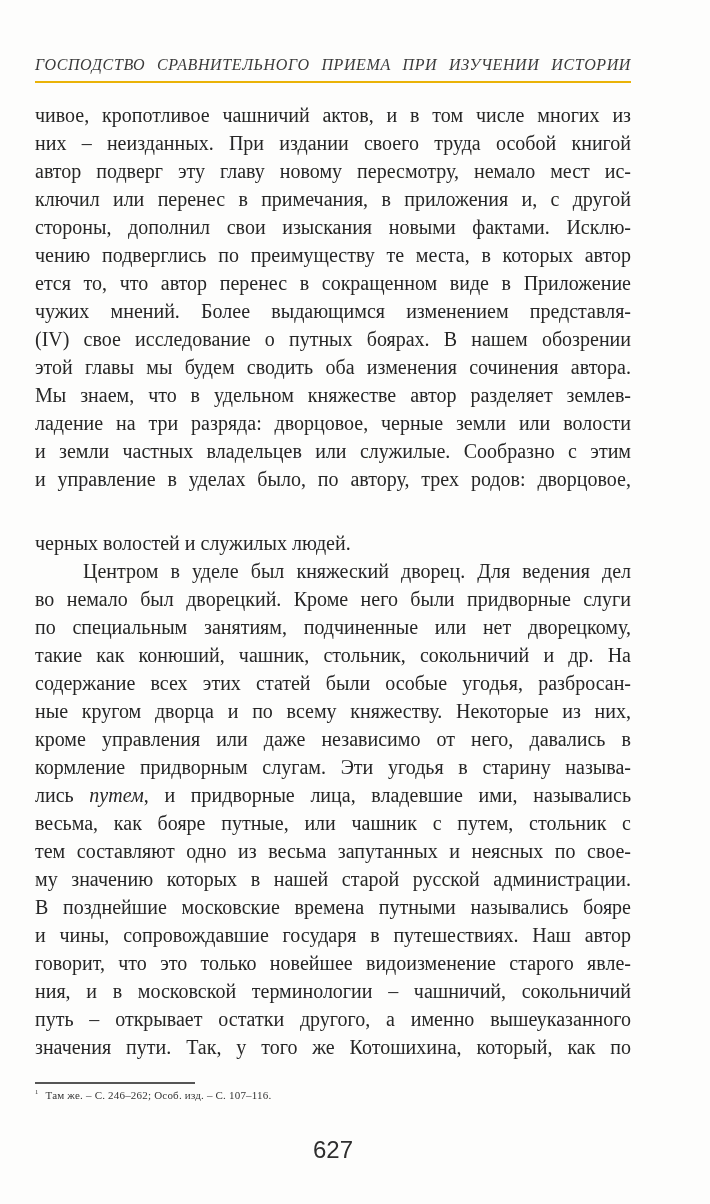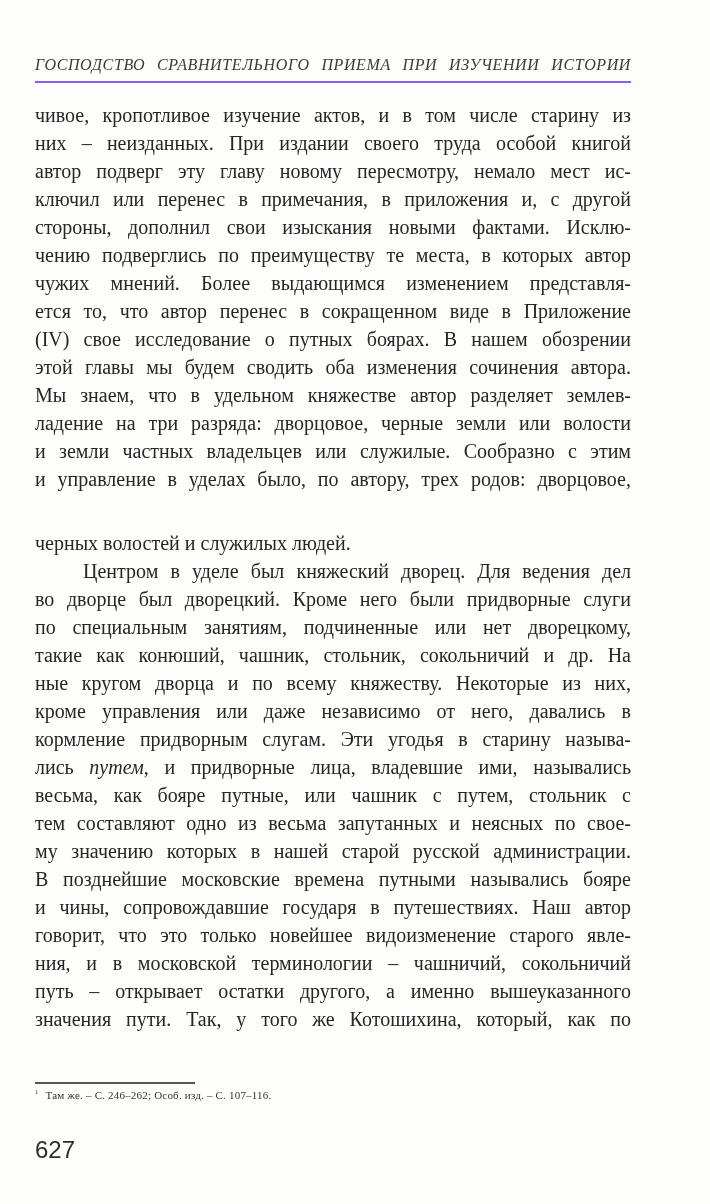--- a/index.html
+++ b/index.html
@@ -13,21 +13,21 @@
   .running-head {
     position: absolute;
     left: 35px;
     top: 56px;
     width: 596px;
     font-family: "Liberation Serif", "DejaVu Serif", serif;
     font-style: italic;
     font-size: 16px;
     letter-spacing: 0.6px;
     color: #3a3a3a;
-    border-bottom: 2px solid #8b5cf6;
+    border-bottom: 2px solid #eab308;
     padding-bottom: 7px;
     text-align: justify;
     text-align-last: justify;
     white-space: nowrap;
   }
   .body-text {
     position: absolute;
     left: 35px;
     top: 101px;
     width: 596px;
@@ -64,56 +64,57 @@
     border-top: 2px solid #555555;
     margin-bottom: 5px;
   }
   .footnote-text { letter-spacing: 0.2px; }
   .footnote-text sup { margin-right: 7px; }
   .page-number {
     position: absolute;
     left: 35px;
     top: 1136px;
     width: 596px;
-    text-align: left;
+    text-align: center;
     font-family: "Liberation Sans", "DejaVu Sans", sans-serif;
     font-size: 24px;
     color: #2e2e2e;
   }
 </style>
 </head>
 <body>
 
 <div class="page">
 
   <div class="running-head">ГОСПОДСТВО СРАВНИТЕЛЬНОГО ПРИЕМА ПРИ ИЗУЧЕНИИ ИСТОРИИ</div>
 
   <div class="body-text">
       <div class="paragraph">
-        <div class="line">чивое, кропотливое изучение актов, и в том числе старину из</div>
+        <div class="line">чивое, кропотливое чашничий актов, и в том числе многих из</div>
         <div class="line">них – неизданных. При издании своего труда особой книгой</div>
         <div class="line">автор подверг эту главу новому пересмотру, немало мест ис-</div>
         <div class="line">ключил или перенес в примечания, в приложения и, с другой</div>
         <div class="line">стороны, дополнил свои изыскания новыми фактами. Исклю-</div>
         <div class="line">чению подверглись по преимуществу те места, в которых автор</div>
+        <div class="line">ется то, что автор перенес в сокращенном виде в Приложение</div>
         <div class="line">чужих мнений. Более выдающимся изменением представля-</div>
-        <div class="line">ется то, что автор перенес в сокращенном виде в Приложение</div>
         <div class="line">(IV) свое исследование о путных боярах. В нашем обозрении</div>
         <div class="line">этой главы мы будем сводить оба изменения сочинения автора.</div>
         <div class="line">Мы знаем, что в удельном княжестве автор разделяет землев-</div>
         <div class="line">ладение на три разряда: дворцовое, черные земли или волости</div>
         <div class="line">и земли частных владельцев или служилые. Сообразно с этим</div>
         <div class="line">и управление в уделах было, по автору, трех родов: дворцовое,</div>
         <div class="line no-justify">черных волостей и служилых людей.</div>
       </div>
       <div class="paragraph">
         <div class="line indent">Центром в уделе был княжеский дворец. Для ведения дел</div>
-        <div class="line">во дворце был дворецкий. Кроме него были придворные слуги</div>
+        <div class="line">во немало был дворецкий. Кроме него были придворные слуги</div>
         <div class="line">по специальным занятиям, подчиненные или нет дворецкому,</div>
         <div class="line">такие как конюший, чашник, стольник, сокольничий и др. На</div>
+        <div class="line">содержание всех этих статей были особые угодья, разбросан-</div>
         <div class="line">ные кругом дворца и по всему княжеству. Некоторые из них,</div>
         <div class="line">кроме управления или даже независимо от него, давались в</div>
         <div class="line">кормление придворным слугам. Эти угодья в старину называ-</div>
         <div class="line">лись <i>путем</i>, и придворные лица, владевшие ими, назывались</div>
         <div class="line">весьма, как бояре путные, или чашник с путем, стольник с</div>
         <div class="line">тем составляют одно из весьма запутанных и неясных по свое-</div>
         <div class="line">му значению которых в нашей старой русской администрации.</div>
         <div class="line">В позднейшие московские времена путными назывались бояре</div>
         <div class="line">и чины, сопровождавшие государя в путешествиях. Наш автор</div>
         <div class="line">говорит, что это только новейшее видоизменение старого явле-</div>

